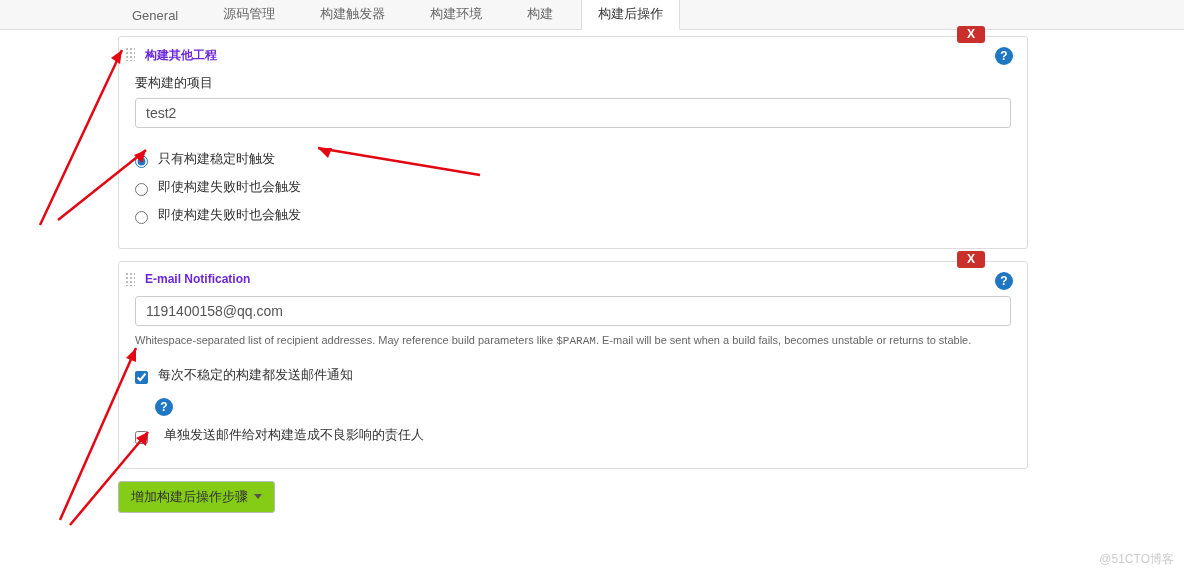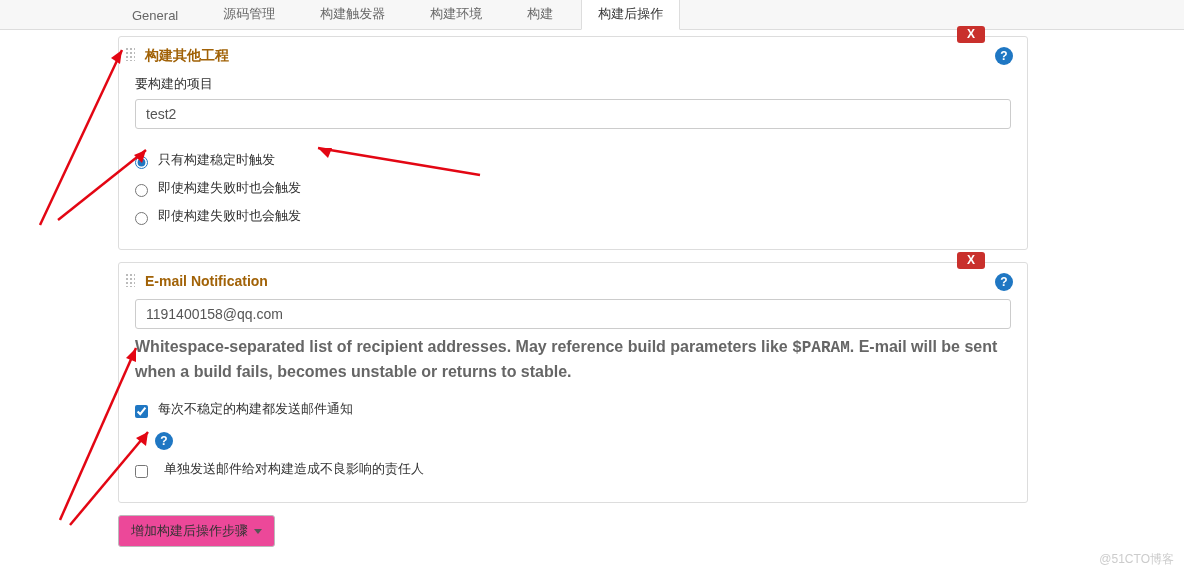--- a/index.html
+++ b/index.html
@@ -48,23 +48,23 @@
       border: 1px solid #ddd;
       border-radius: 3px;
       margin-bottom: 12px;
       padding: 10px 16px 14px 16px;
       width: 910px;
       position: relative;
       background: #fff;
     }
     .section-title {
       font-weight: bold;
-      font-size: 14px;
+      font-size: 12px;
       margin-bottom: 10px;
-      color: #a16207;
+      color: #6d28d9;
       padding-left: 10px;
     }
     .drag-handle {
       position: absolute;
       left: 6px;
       top: 10px;
       width: 10px;
       height: 14px;
       background-image: radial-gradient(circle, #bbb 1px, transparent 1px);
       background-size: 4px 4px;
@@ -126,30 +126,29 @@
       margin: 10px 0;
       font-size: 13px;
       color: #333;
     }
     .radio-row input[type="radio"], .check-row input[type="checkbox"] {
       accent-color: #1f77c3;
       cursor: pointer;
     }
     .hint-text {
       color: #666;
-      font-size: 16px;
+      font-size: 11px;
       line-height: 1.5;
       margin-top: -6px;
-      font-weight: bold;
     }
     .hint-text code { font-family: "Courier New", monospace; }
 
     .dropdown-btn {
       border: 1px solid #bbb;
-      background: #ec4899;
+      background: #84cc16;
       padding: 6px 12px;
       font-size: 13px;
       color: #333;
       border-radius: 3px;
       cursor: pointer;
       display: inline-flex;
       align-items: center;
       gap: 6px;
     }
     .caret {

